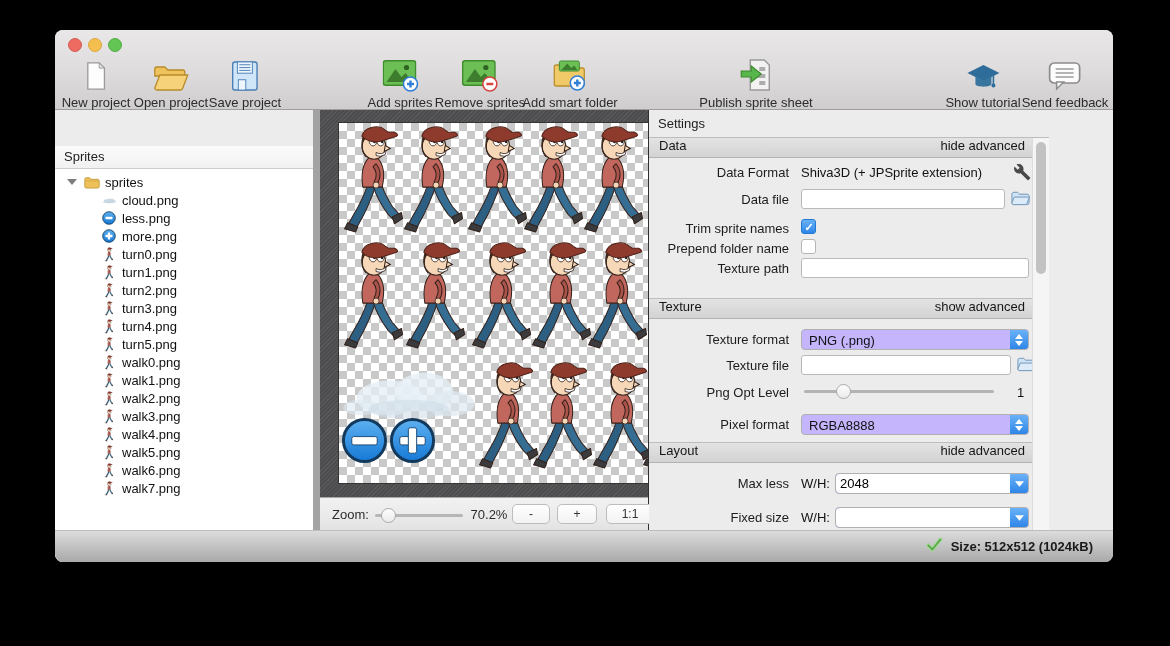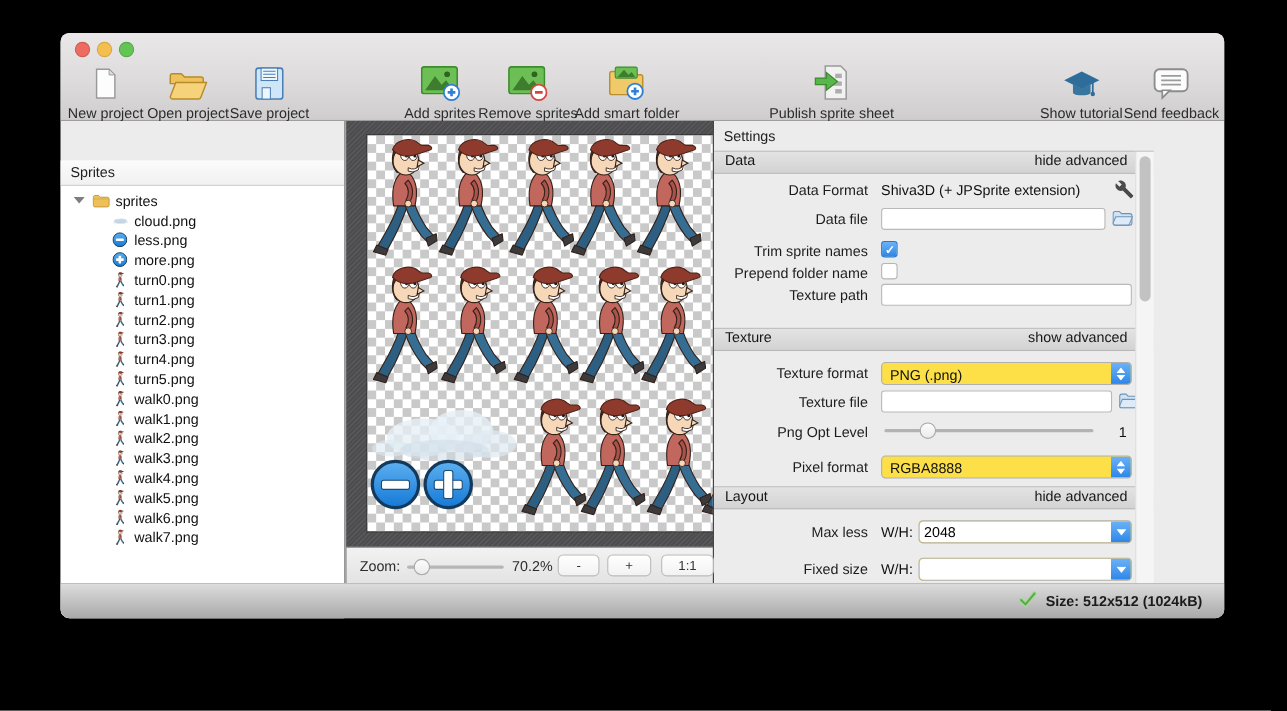--- a/index.html
+++ b/index.html
@@ -37,21 +37,21 @@
   .tree{position:absolute;left:0;top:27px;width:100%;}
   .trow{height:18px;display:flex;align-items:center;font-size:13px;color:#111;}
   .trow.root{padding-left:12px;}
   .trow.child{padding-left:46px;}
   .disclosure{width:0;height:0;border-left:5px solid transparent;border-right:5px solid transparent;
     border-top:6px solid #7e7e7e;margin-right:7px;}
   .trow-icon{width:16px;height:16px;display:flex;align-items:center;justify-content:center;margin-right:5px;flex:none;}
   .trow-label{white-space:nowrap;}
   
   .center{width:336px;height:100%;position:relative;background:#4f4f51;
-    border-left:2px solid #a3a3a3;border-right:1px solid #2f2f2f;box-sizing:border-box;}
+    border-left:7px solid #a3a3a3;border-right:1px solid #2f2f2f;box-sizing:border-box;}
   .preview{
     position:absolute;left:0;top:0;width:100%;height:387px;overflow:hidden;
     background:
       repeating-linear-gradient(135deg, rgba(255,255,255,0.045) 0 1px, rgba(0,0,0,0.05) 1px 3px),
       #515153;
   }
   .canvas{
     position:absolute;left:19px;top:13px;width:360px;height:360px;overflow:hidden;
     background:repeating-conic-gradient(var(--checker-dark) 0% 25%, var(--checker-light) 0% 50%) 0 0 / 16px 16px;
     box-shadow:0 0 0 1px rgba(0,0,0,0.35);
@@ -86,21 +86,21 @@
   .srow{position:absolute;left:0;width:100%;height:20px;}
   .slabel{position:absolute;left:0;top:3px;width:140px;text-align:right;font-size:13px;color:#1c1c1c;white-space:nowrap;}
   .svalue{position:absolute;left:152px;top:3px;font-size:13px;color:#111;white-space:nowrap;text-align:center;}
   .stext{position:absolute;top:0;height:20px;box-sizing:border-box;border:1px solid #b9b9b9;border-radius:3px;
     background:#fff;font-size:12px;padding:0 4px;font-family:"Liberation Sans",sans-serif;}
   .checkbox{position:absolute;left:152px;top:1px;width:15px;height:15px;border-radius:3px;box-sizing:border-box;}
   .checkbox.checked{background:linear-gradient(var(--accent-blue-light),var(--accent-blue));border:1px solid #1f7ad6;}
   .checkbox.checked::after{content:"✓";color:#fff;font-size:11px;font-weight:bold;position:absolute;left:2.5px;top:0.5px;}
   .checkbox.unchecked{background:#fff;border:1px solid #b5b5b5;}
   .popup{position:absolute;top:0;height:21px;box-sizing:border-box;border:1px solid #b0b0b0;border-radius:4px;
-    background:#fde047;overflow:hidden;}
+    background:#c4b5fd;overflow:hidden;}
   .popup .ptext{position:absolute;left:7px;top:3px;font-size:13px;color:#111;}
   .popup .pbtn{position:absolute;right:0;top:0;width:18px;height:100%;
     background:linear-gradient(var(--accent-blue-light),var(--accent-blue));
     display:flex;flex-direction:column;align-items:center;justify-content:center;gap:2px;}
   .popup .pbtn svg{display:block;}
   .slider-track{position:absolute;top:8px;height:3px;background:#b3b3b3;border-radius:2px;}
   .slider-thumb{position:absolute;top:-6px;width:15px;height:15px;border-radius:50%;
     background:linear-gradient(#fdfdfd,#ebebeb);border:1px solid #a9a9a9;box-sizing:border-box;}
   .browse{position:absolute;top:1px;}
   .scrollbar{position:absolute;right:0;top:28px;width:16px;height:392px;background:#f5f5f5;border-left:1px solid #dcdcdc;}

